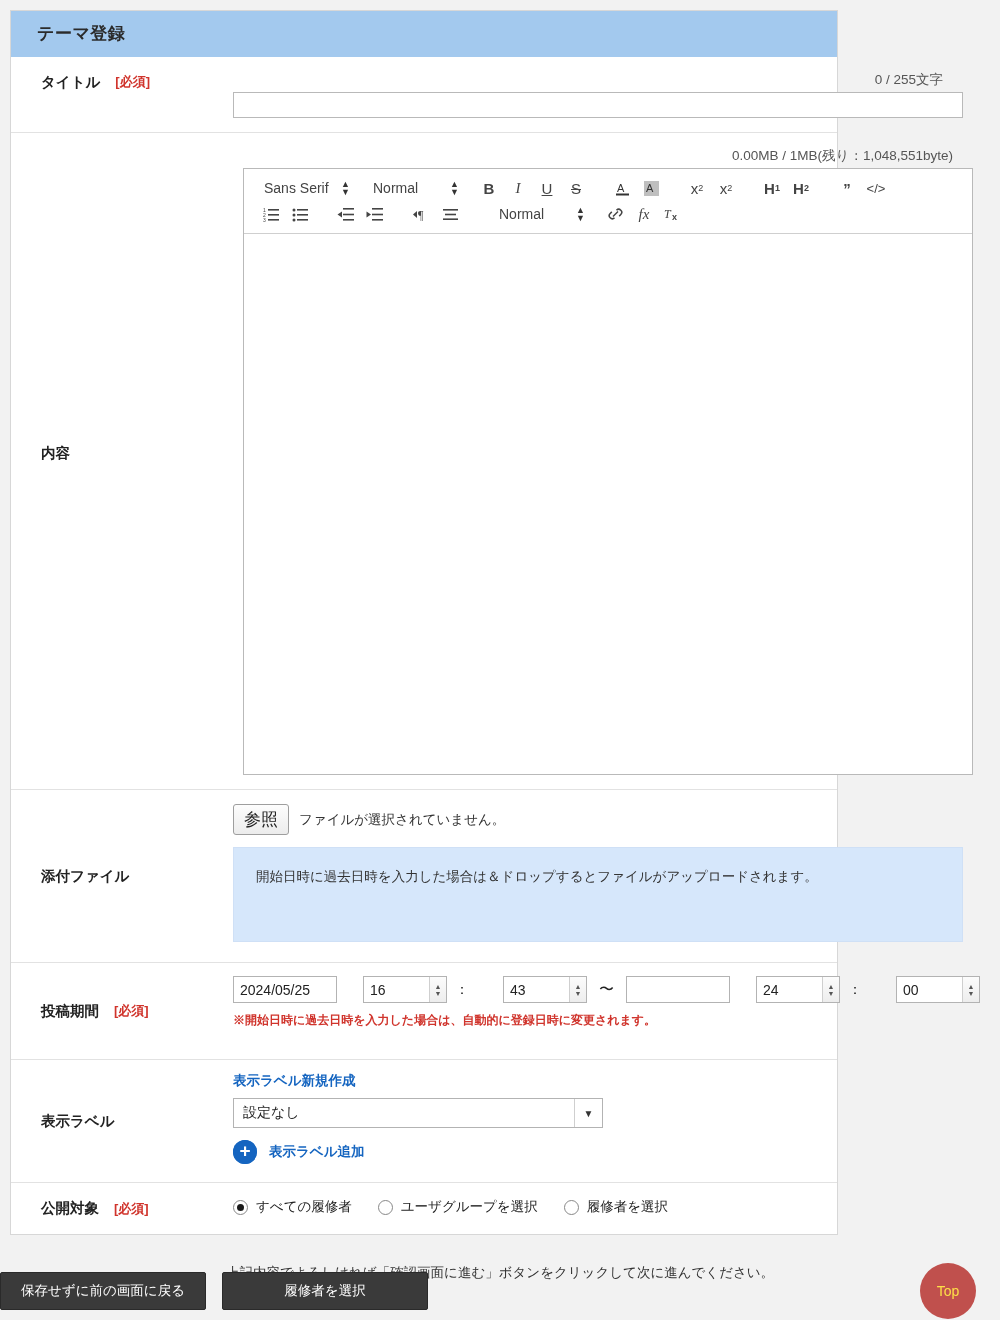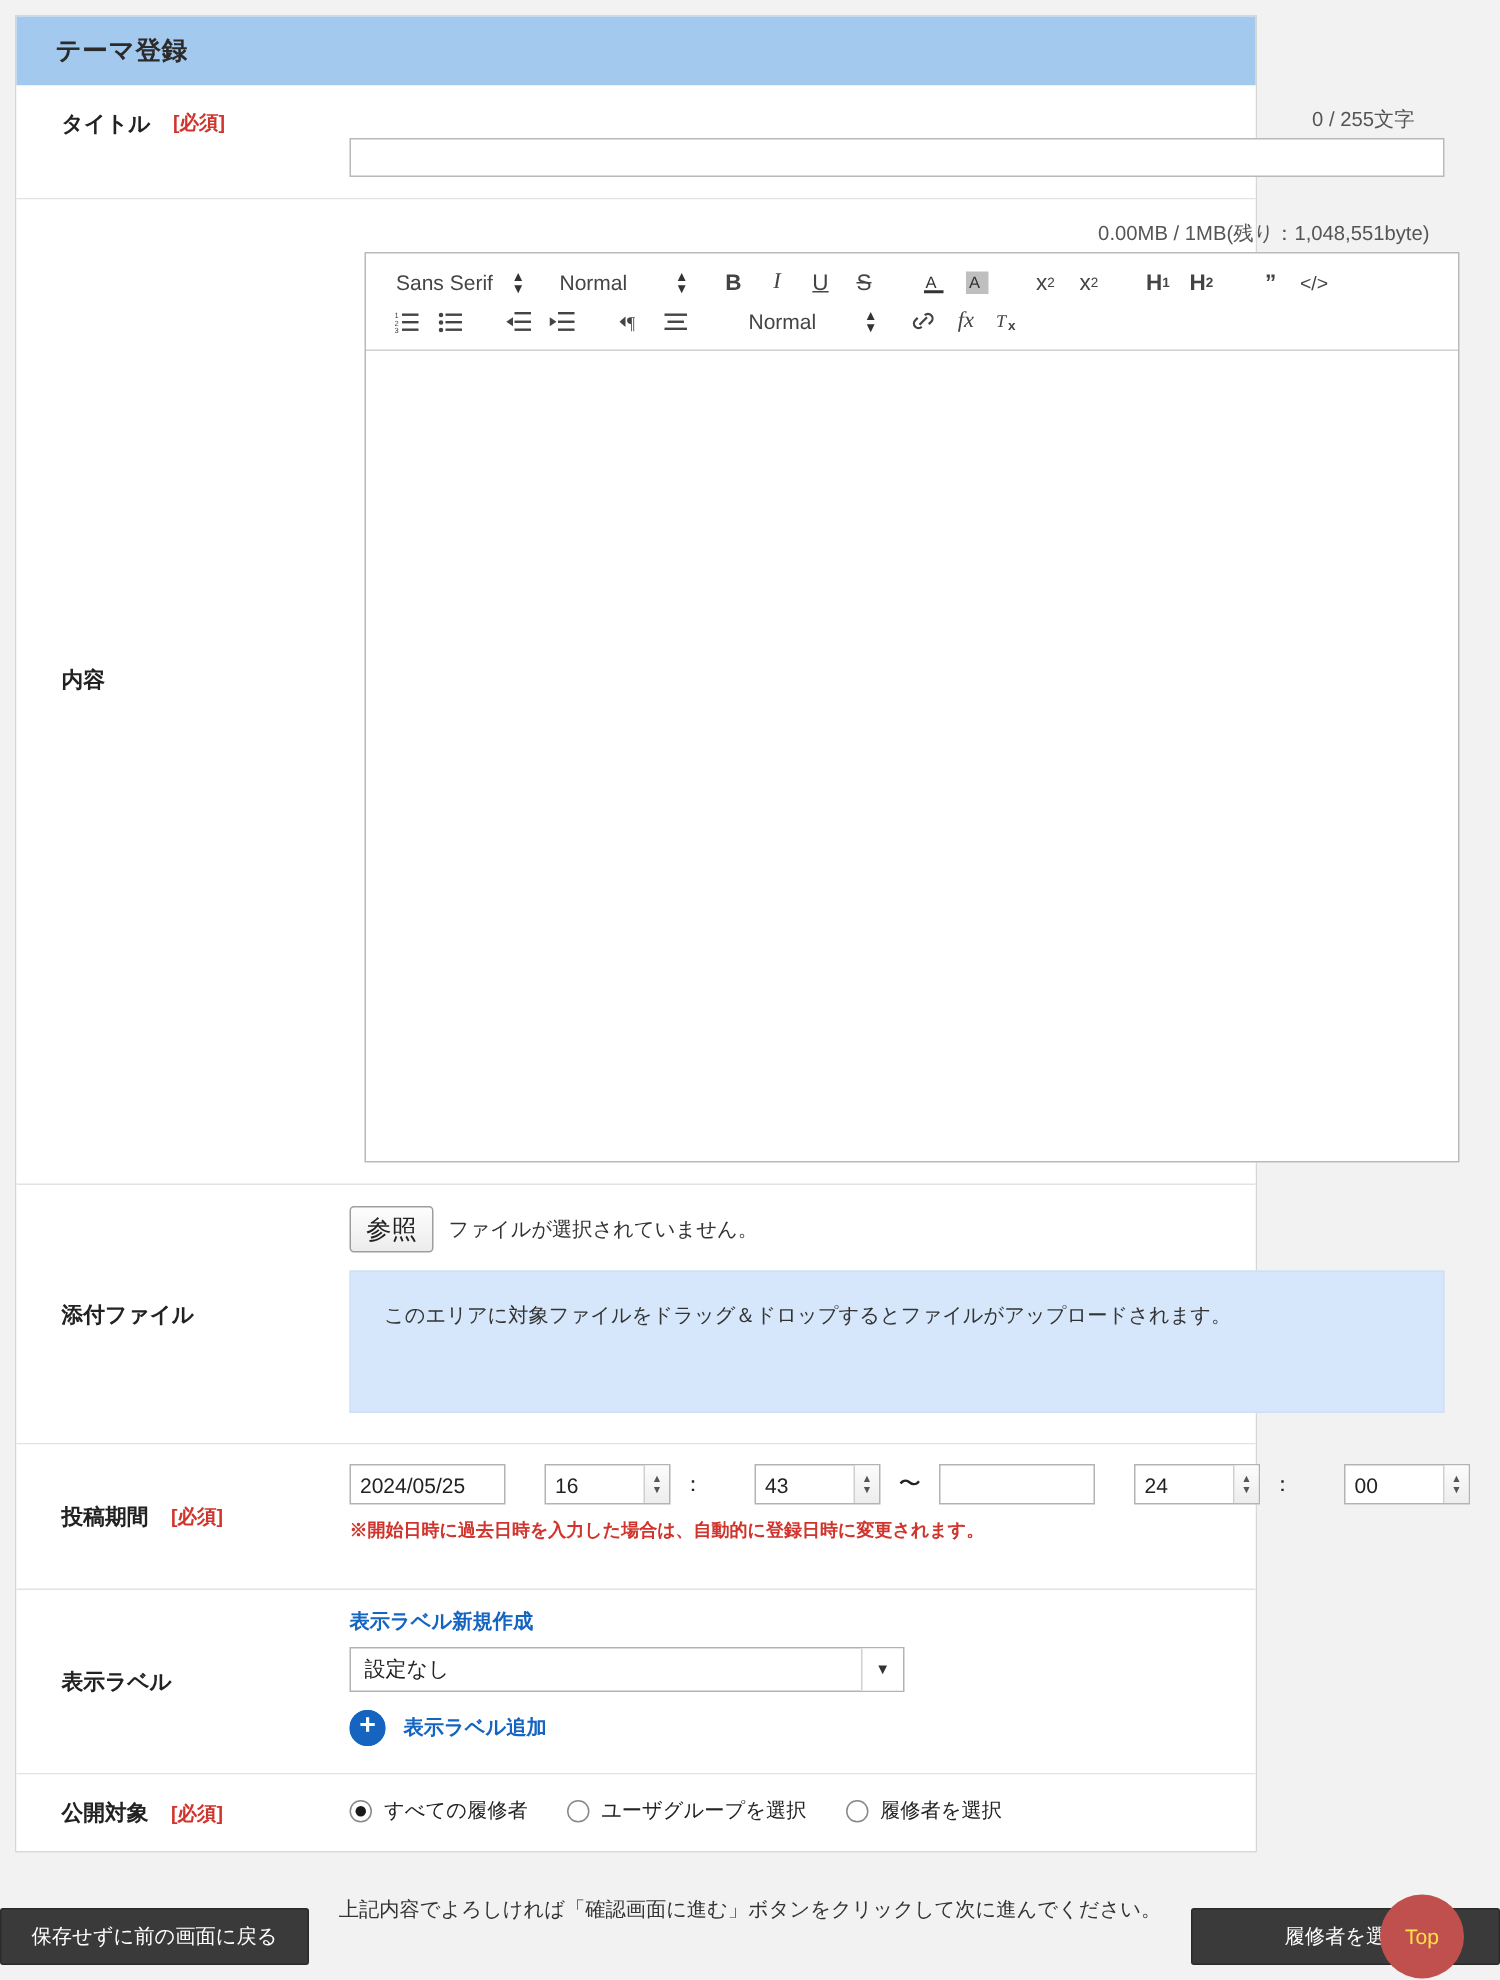--- a/index.html
+++ b/index.html
@@ -202,21 +202,21 @@
   .radio.on::after {
     content: ""; position: absolute; left: 3px; top: 3px; width: 7px; height: 7px;
     border-radius: 50%; background: #1a1a1a;
   }
   .radio-text { font-size: 13.5px; margin-right: 18px; }
   
   .footer-note {
     text-align: center; font-size: 13.5px; color: #333; margin-top: 28px;
   }
   .btn-row {
-    display: flex; justify-content: space-between; gap: 44px; margin-top: 18px;
+    display: flex; justify-content: flex-start; gap: 16px; margin-top: 18px;
   }
   .dark-btn {
     background: #3a3a3a; color: #fff; font-size: 13.5px; border: 1px solid #2a2a2a;
     padding: 9px 0; width: 206px; text-align: center; border-radius: 2px; cursor: pointer;
   }
   .top-badge {
     position: absolute; right: 24px; top: 1263px; width: 56px; height: 56px;
     border-radius: 50%; background: #c0504d; color: #fde047; font-size: 14px;
     display: flex; align-items: center; justify-content: center; cursor: pointer;
   }
@@ -376,21 +376,21 @@
   <div class="row">
     <div class="label-cell" style="align-items:center;">
       <span>添付ファイル</span>
     </div>
     <div class="field-cell">
       <div class="browse-line">
         <div class="browse-btn">参照</div>
         <div class="nofile">ファイルが選択されていません。</div>
       </div>
       <div class="drop">
-        <span>このエリアに対象ファイルをドラッグ＆ドロップするとファイルがアップロードされます。</span>
+        <span>開始日時に過去日時を入力した場合は＆ドロップするとファイルがアップロードされます。</span>
       </div>
     </div>
   </div>
 
   <div class="row">
     <div class="label-cell" style="align-items:center;">
       <span>投稿期間</span>
       <span class="req">[必須]</span>
     </div>
     <div class="field-cell">

